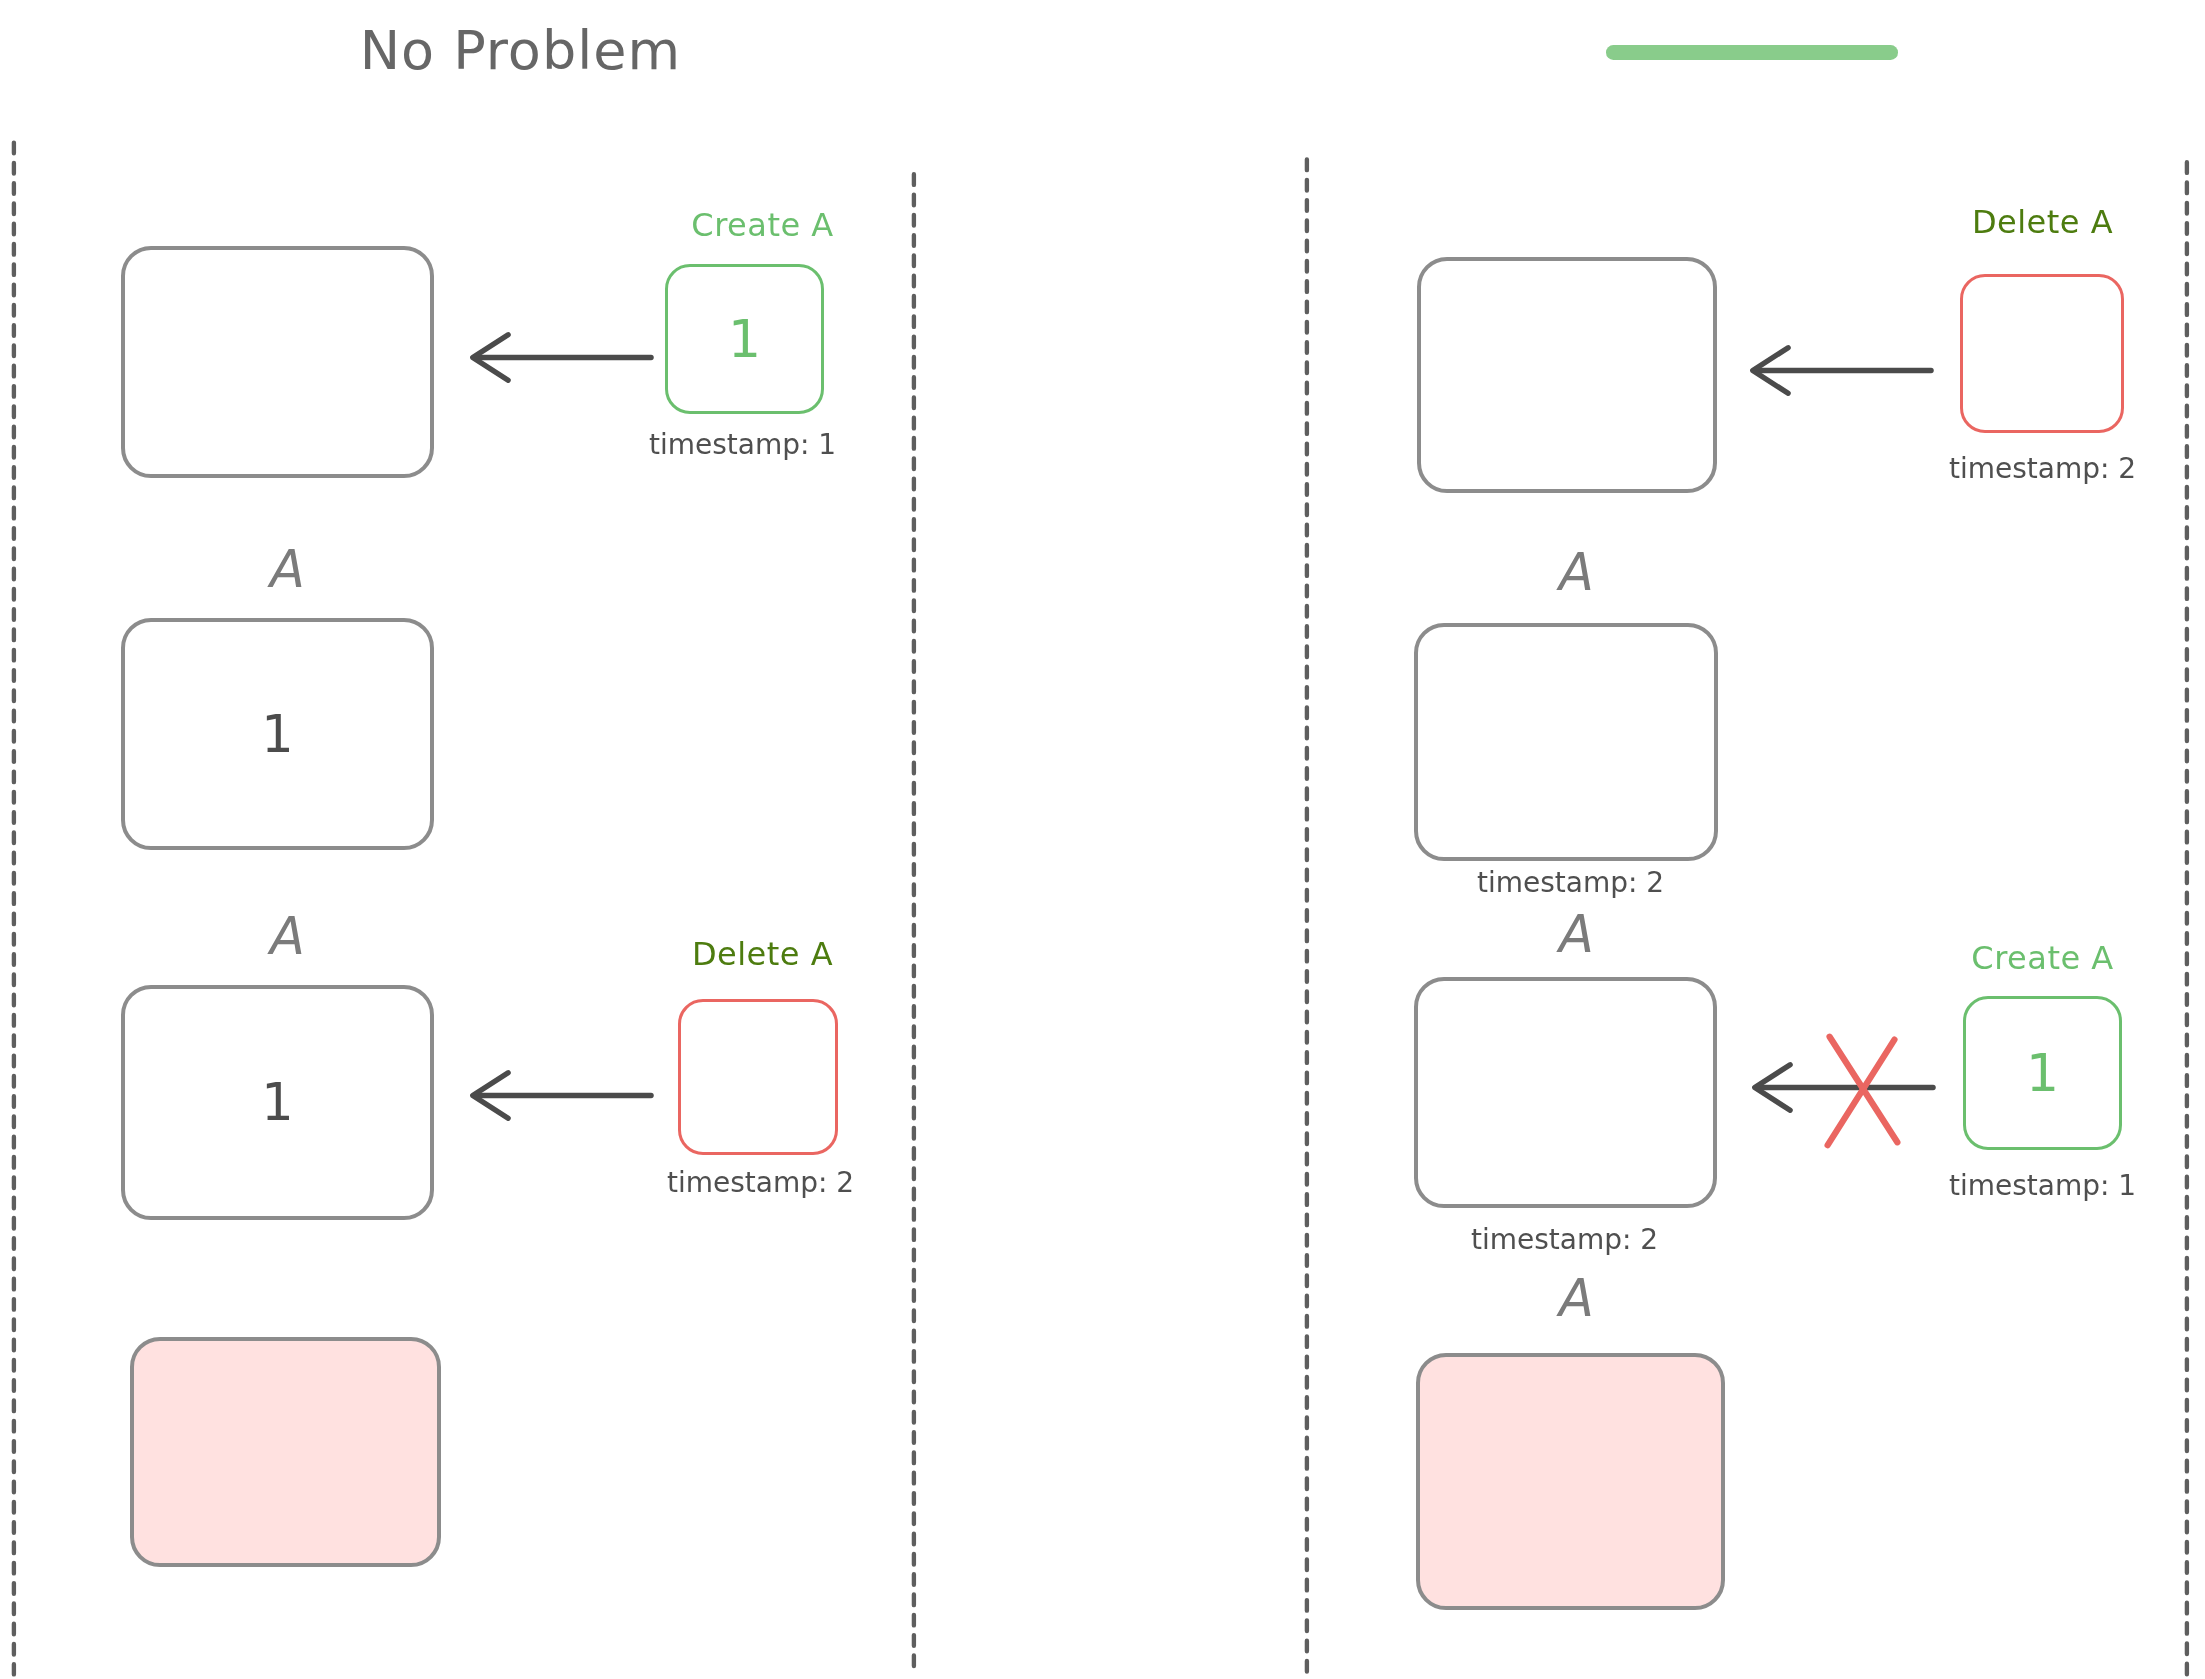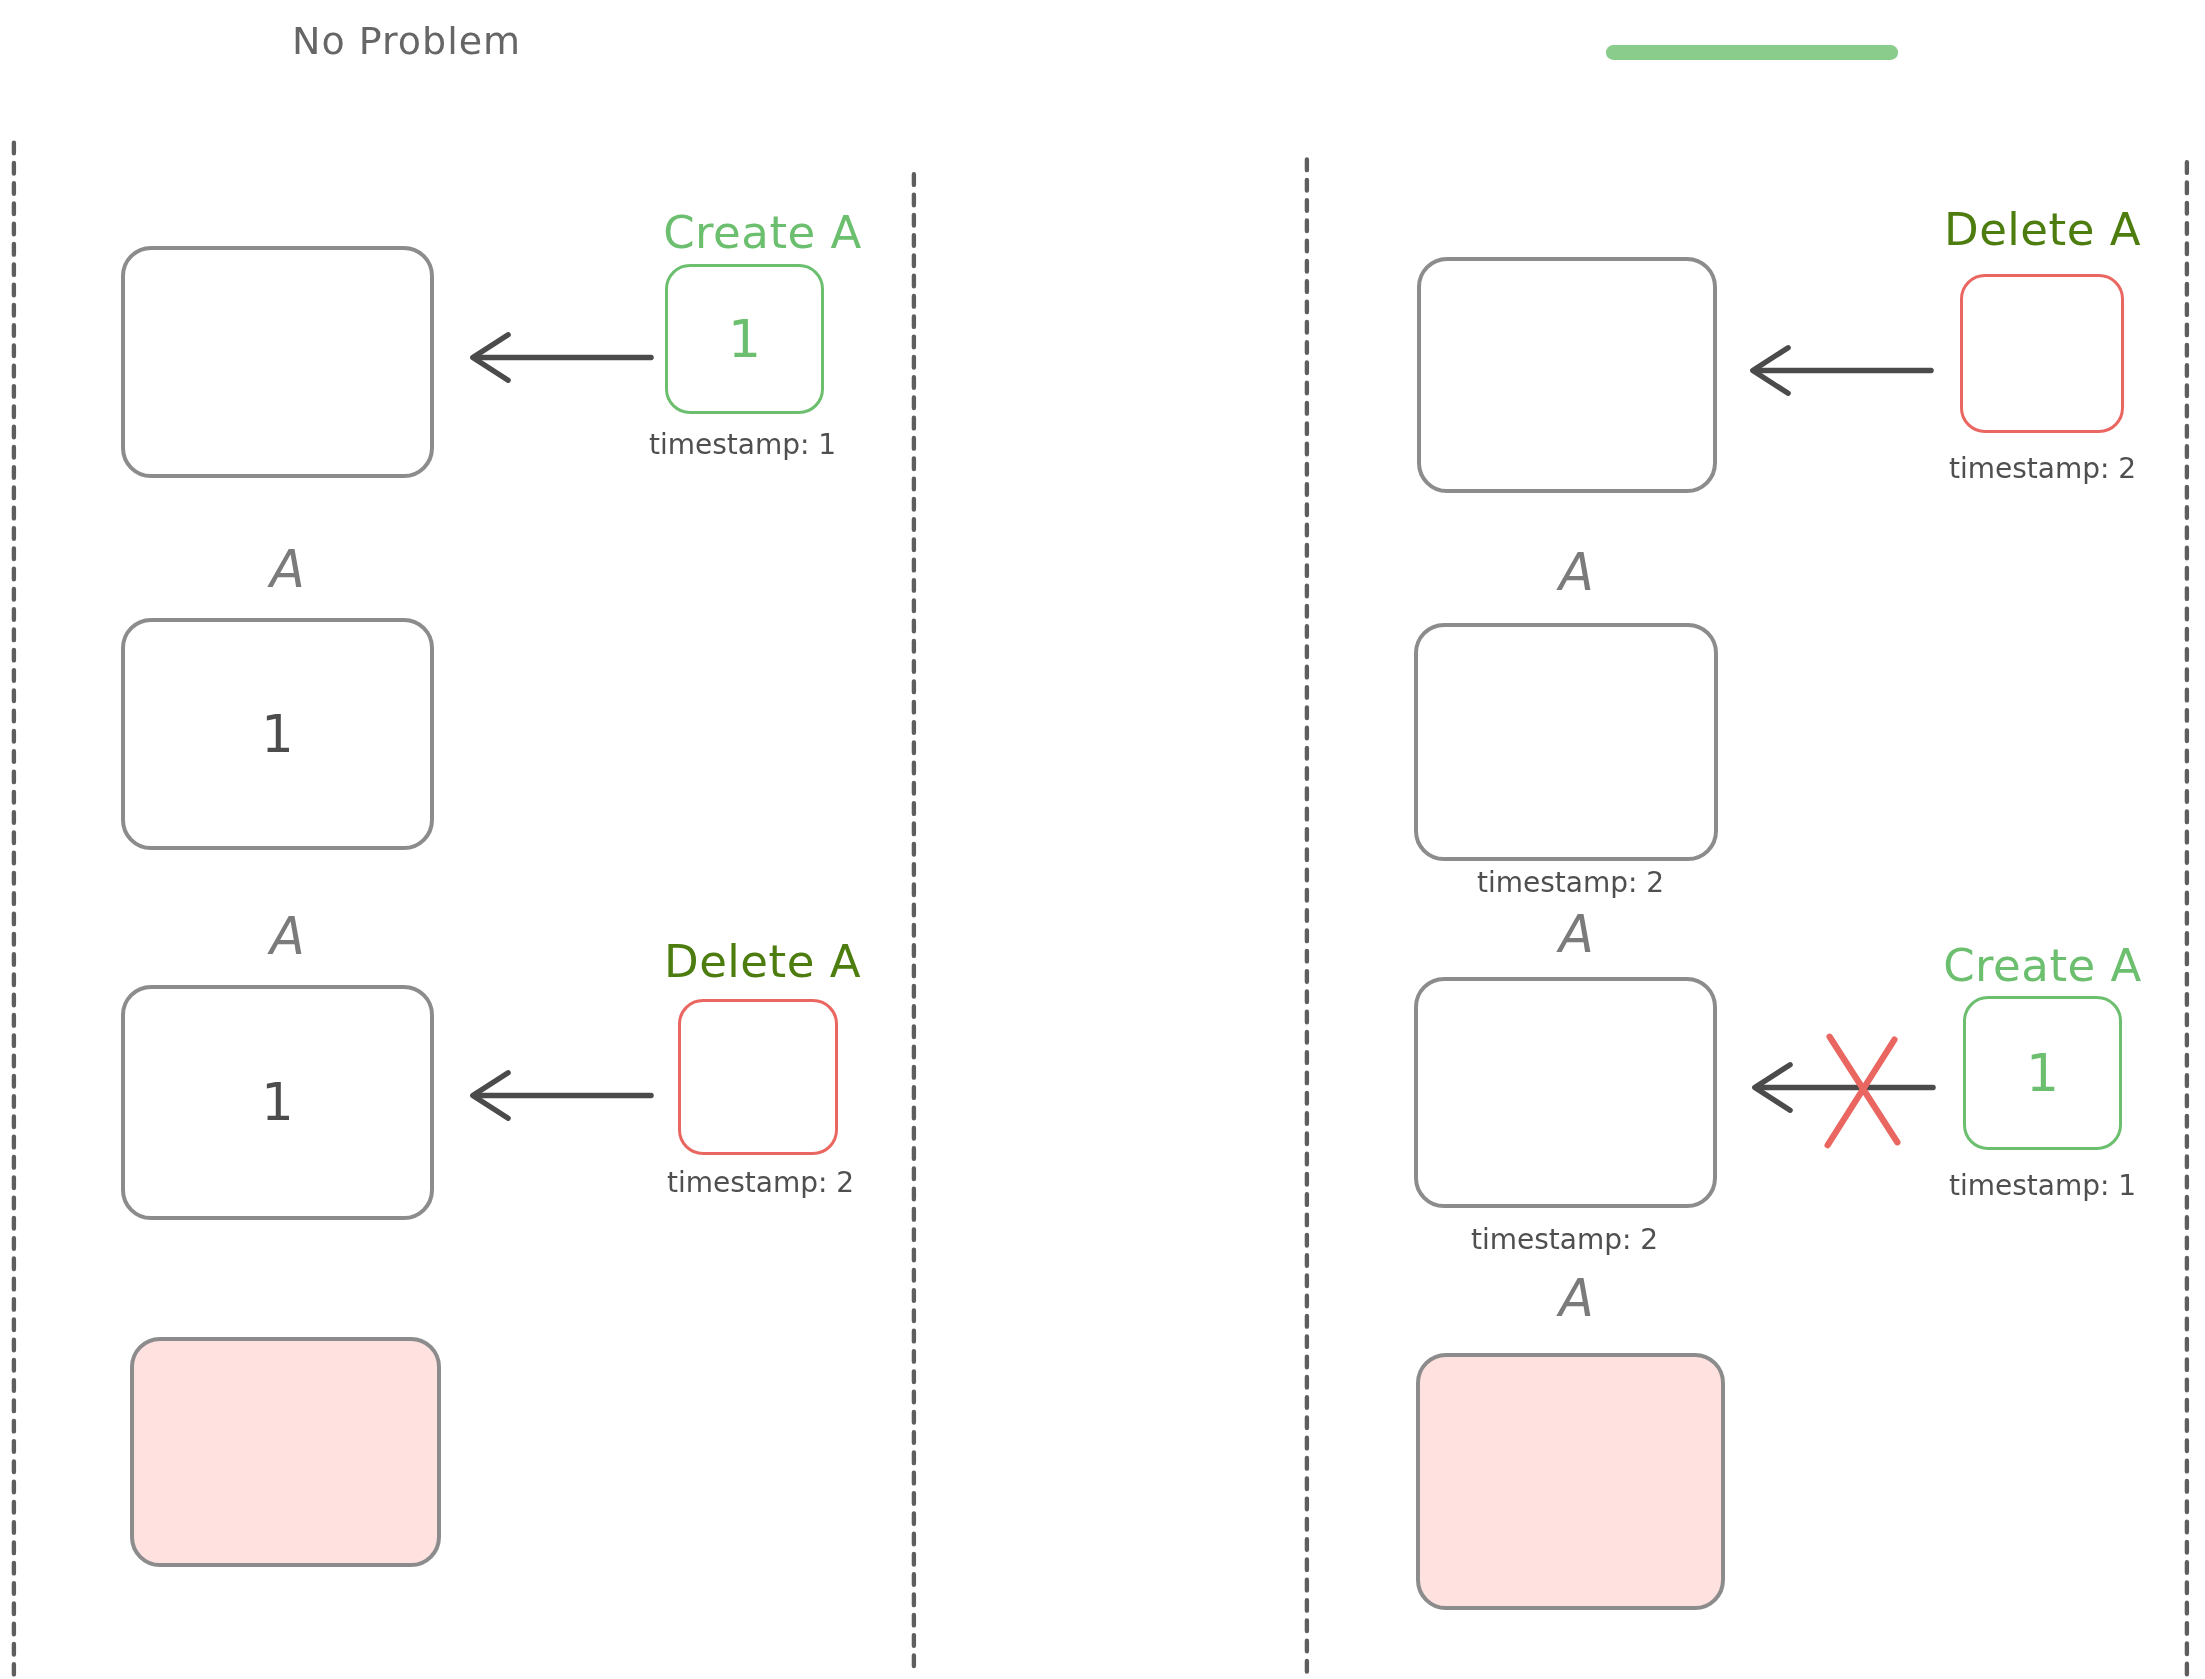--- a/index.html
+++ b/index.html
@@ -6,23 +6,23 @@
   .canvas {
     position: relative;
     width: 2205px;
     height: 1679px;
     background: #ffffff;
     overflow: hidden;
     font-family: "DejaVu Sans", sans-serif;
   }
   .panel-title {
     position: absolute;
-    font-size: 38px;
+    font-size: 54px;
     color: #666666;
-    text-align: left;
+    text-align: right;
     letter-spacing: 1px;
     white-space: nowrap;
   }
   .strike-bar {
     position: absolute;
     height: 14.6px;
     border-radius: 7.3px;
     background: rgba(107, 191, 110, 0.8);
   }
   .state-box {
@@ -48,21 +48,21 @@
     align-items: center;
     justify-content: center;
   }
   .event-box.green { border-color: #6bbf6e; }
   .event-box.red   { border-color: #ea6661; }
   .event-value-green { font-size: 52px; color: #6bbf6e; }
   .event-title {
     position: absolute;
     width: 223px;
     text-align: center;
-    font-size: 45px;
+    font-size: 32px;
     white-space: nowrap;
     letter-spacing: 0.5px;
   }
   .event-title.green { color: #6bbf6e; }
   .event-title.red   { color: #4d7c0f; }
   .timestamp {
     position: absolute;
     width: 223px;
     text-align: center;
     font-size: 28px;

